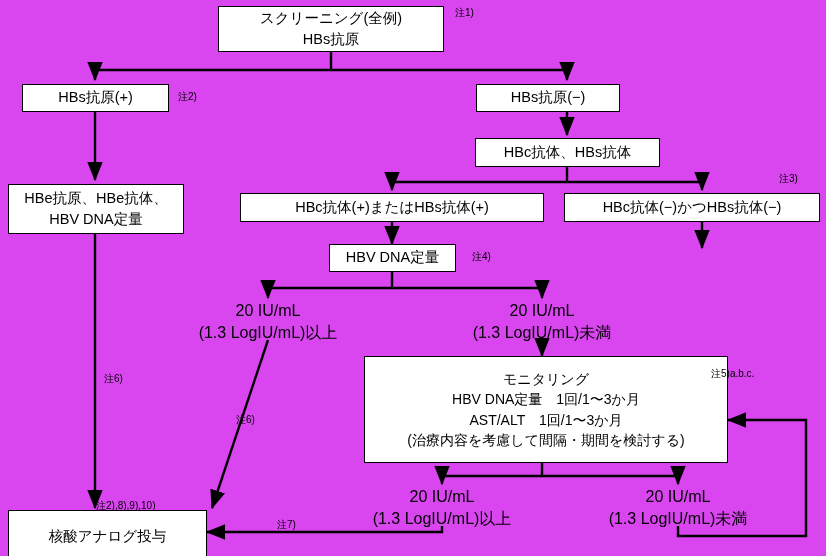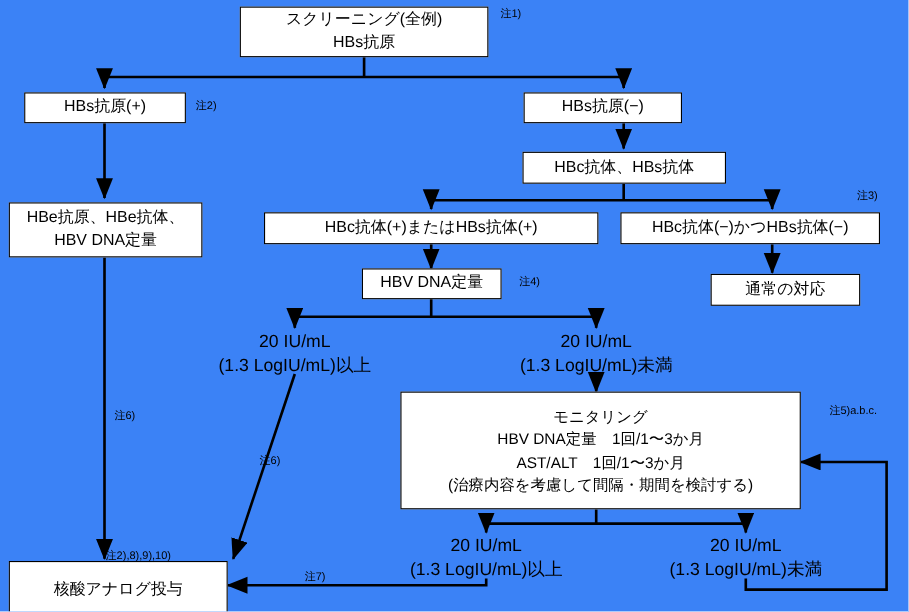--- a/index.html
+++ b/index.html
@@ -9,21 +9,21 @@
   }
   body {
     font-family: "Liberation Sans", sans-serif;
     color: #000000;
   }
   #canvas {
     position: relative;
     width: 826px;
     height: 556px;
     overflow: hidden;
-    background: #3b82f6;
+    background: #d946ef;
   }
   .box {
     position: absolute;
     box-sizing: border-box;
     border: 1.6px solid #000000;
     background: #ffffff;
     display: flex;
     flex-direction: column;
     align-items: center;
     justify-content: center;
@@ -122,48 +122,45 @@
 
   <div class="box" style="left:8px; top:184px; width:176px; height:50px;">
     <span class="ln">HBe抗原、HBe抗体、</span>
     <span class="ln">HBV DNA定量</span>
   </div>
 
   <div class="box" style="left:240px; top:193px; width:304px; height:29px;">
     <span class="ln">HBc抗体(+)またはHBs抗体(+)</span>
   </div>
 
-  <div class="box" style="left:564px; top:193px; width:236px; height:29px;">
+  <div class="box" style="left:564px; top:193px; width:256px; height:29px;">
     <span class="ln">HBc抗体(−)かつHBs抗体(−)</span>
   </div>
 
   <div class="box" style="left:329px; top:244px; width:127px; height:28px;">
     <span class="ln">HBV DNA定量</span>
   </div>
 
-  <div class="box" style="left:646px; top:249px; width:136px; height:29px;">
-    <span class="ln">通常の対応</span>
-  </div>
 
   <div class="box" style="left:364px; top:356px; width:364px; height:107px; font-size:14px;">
     <span class="ln">モニタリング</span>
     <span class="ln">HBV DNA定量　1回/1〜3か月</span>
     <span class="ln">AST/ALT　1回/1〜3か月</span>
     <span class="ln">(治療内容を考慮して間隔・期間を検討する)</span>
   </div>
 
   <div class="box" style="left:8px; top:510px; width:199px; height:54px;">
     <span class="ln">核酸アナログ投与</span>
   </div>
 
   <div class="lbl note" style="left:455px; top:6px;">注1)</div>
   <div class="lbl note" style="left:178px; top:90px;">注2)</div>
   <div class="lbl note" style="left:779px; top:172px;">注3)</div>
   <div class="lbl note" style="left:472px; top:250px;">注4)</div>
-  <div class="lbl note" style="left:754px; top:367px;">注5)a.b.c.</div>
+  <div class="lbl note" style="left:711px; top:367px;">注5)a.b.c.</div>
   <div class="lbl note" style="left:104px; top:372px;">注6)</div>
   <div class="lbl note" style="left:236px; top:413px;">注6)</div>
   <div class="lbl note" style="left:277px; top:518px;">注7)</div>
   <div class="lbl note" style="left:96px; top:471px;margin-top:28px;">注2),8),9),10)</div>
 
   <div class="lbl" style="left:160px; top:300px; width:216px;">
     <span class="ln">20 IU/mL</span><br>
     <span class="ln">(1.3 LogIU/mL)以上</span>
   </div>
 

